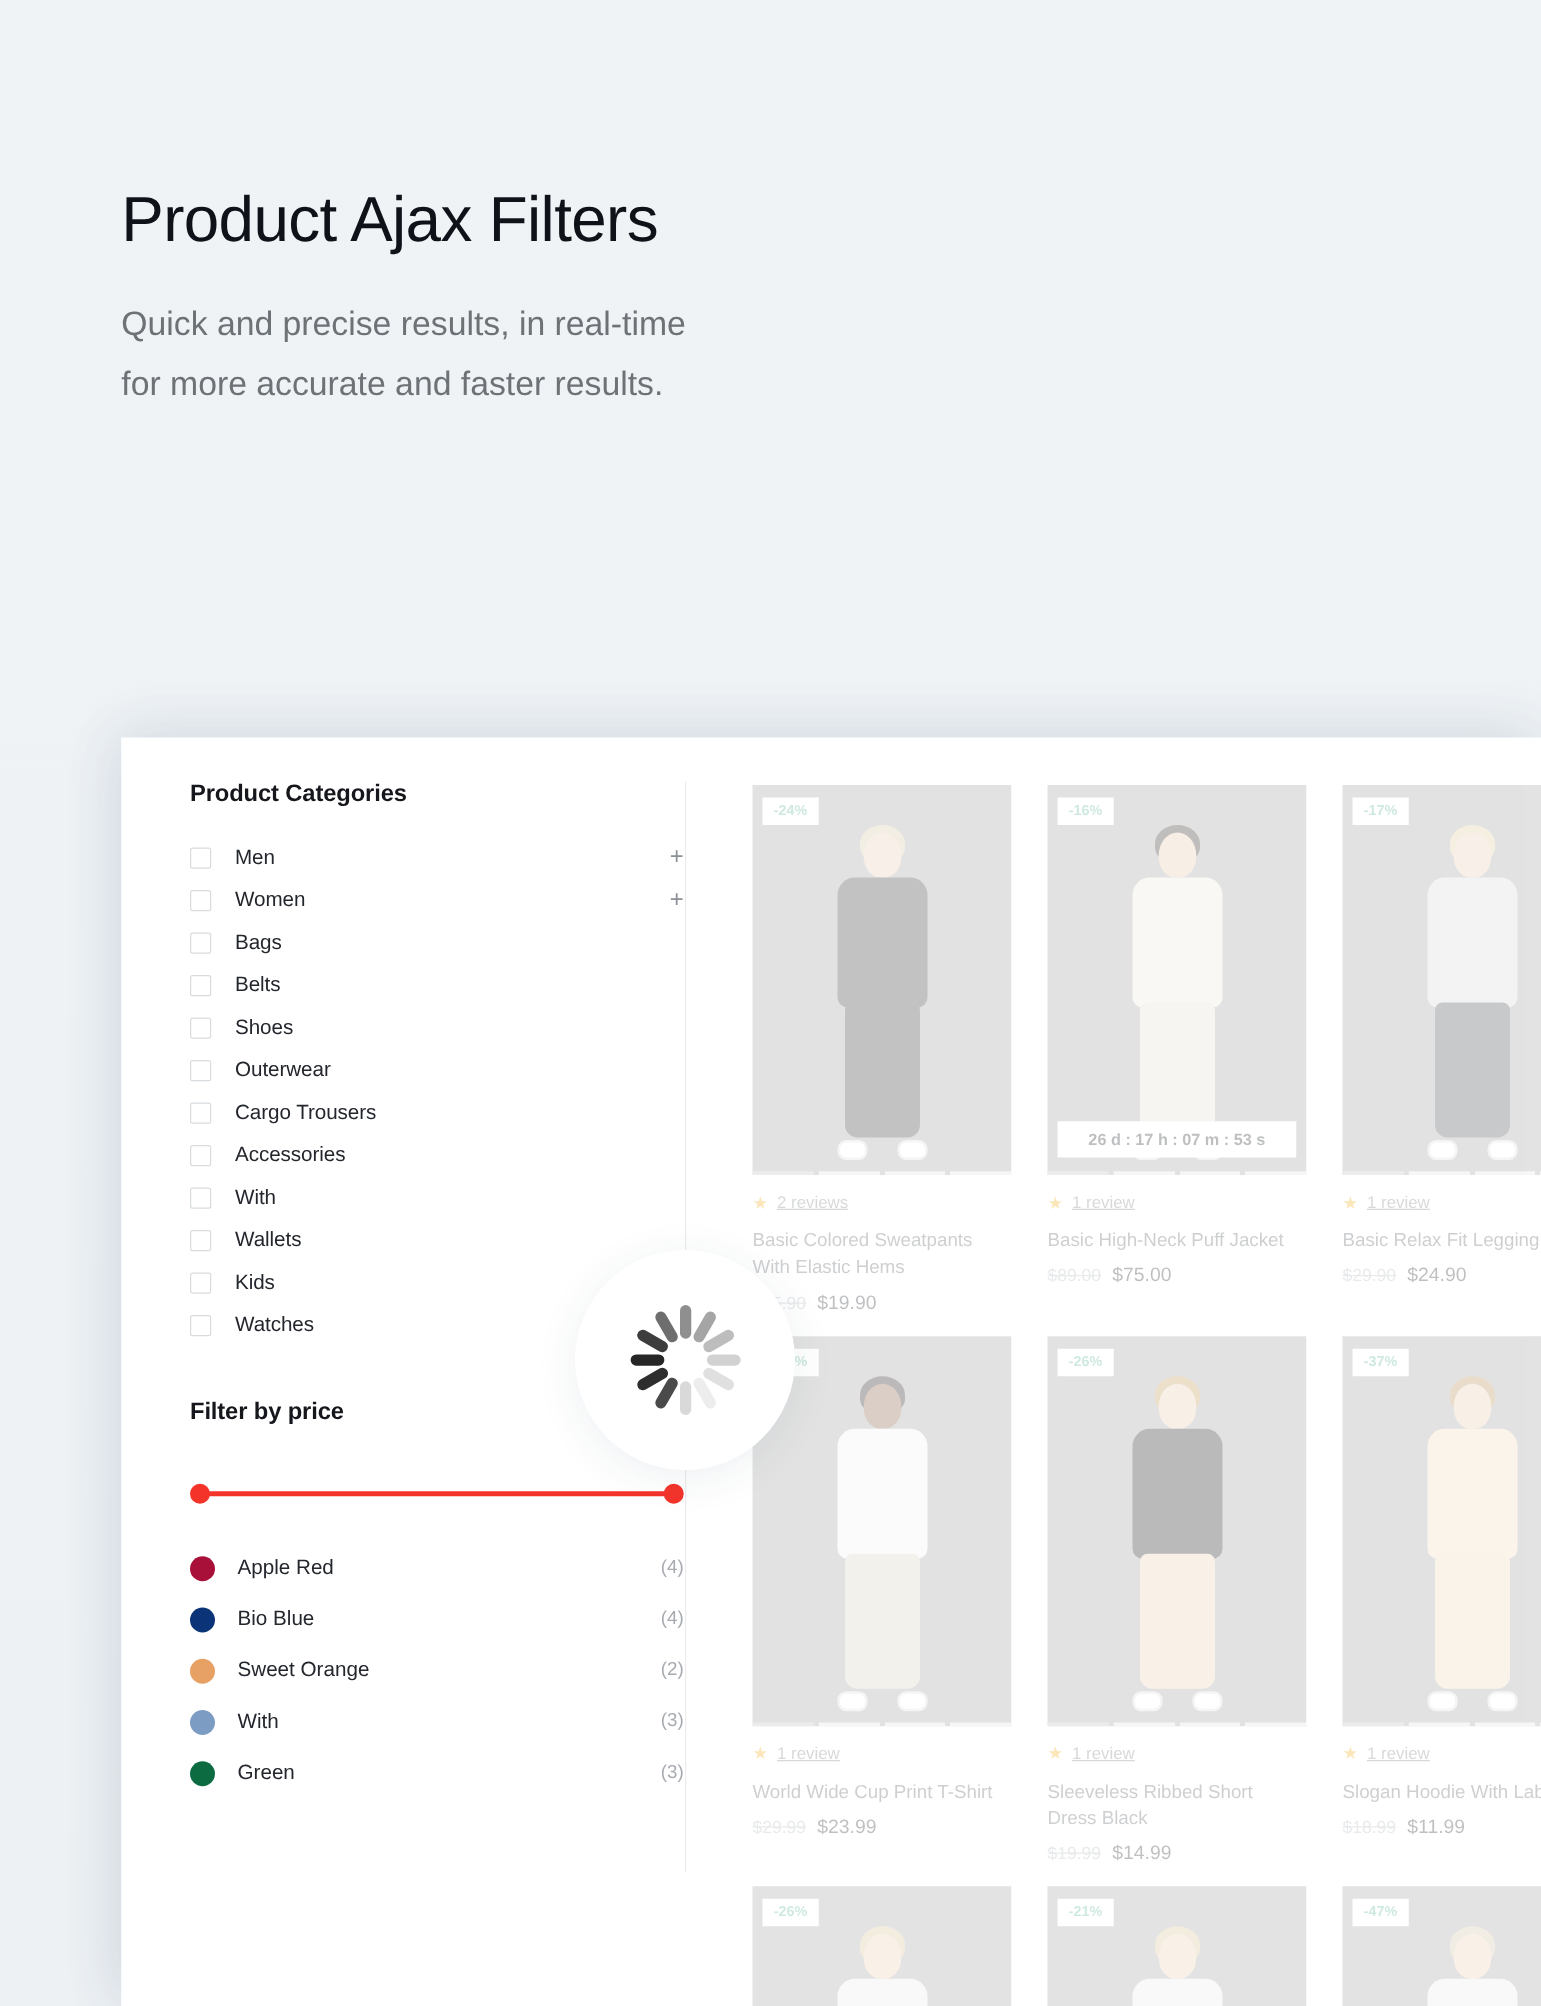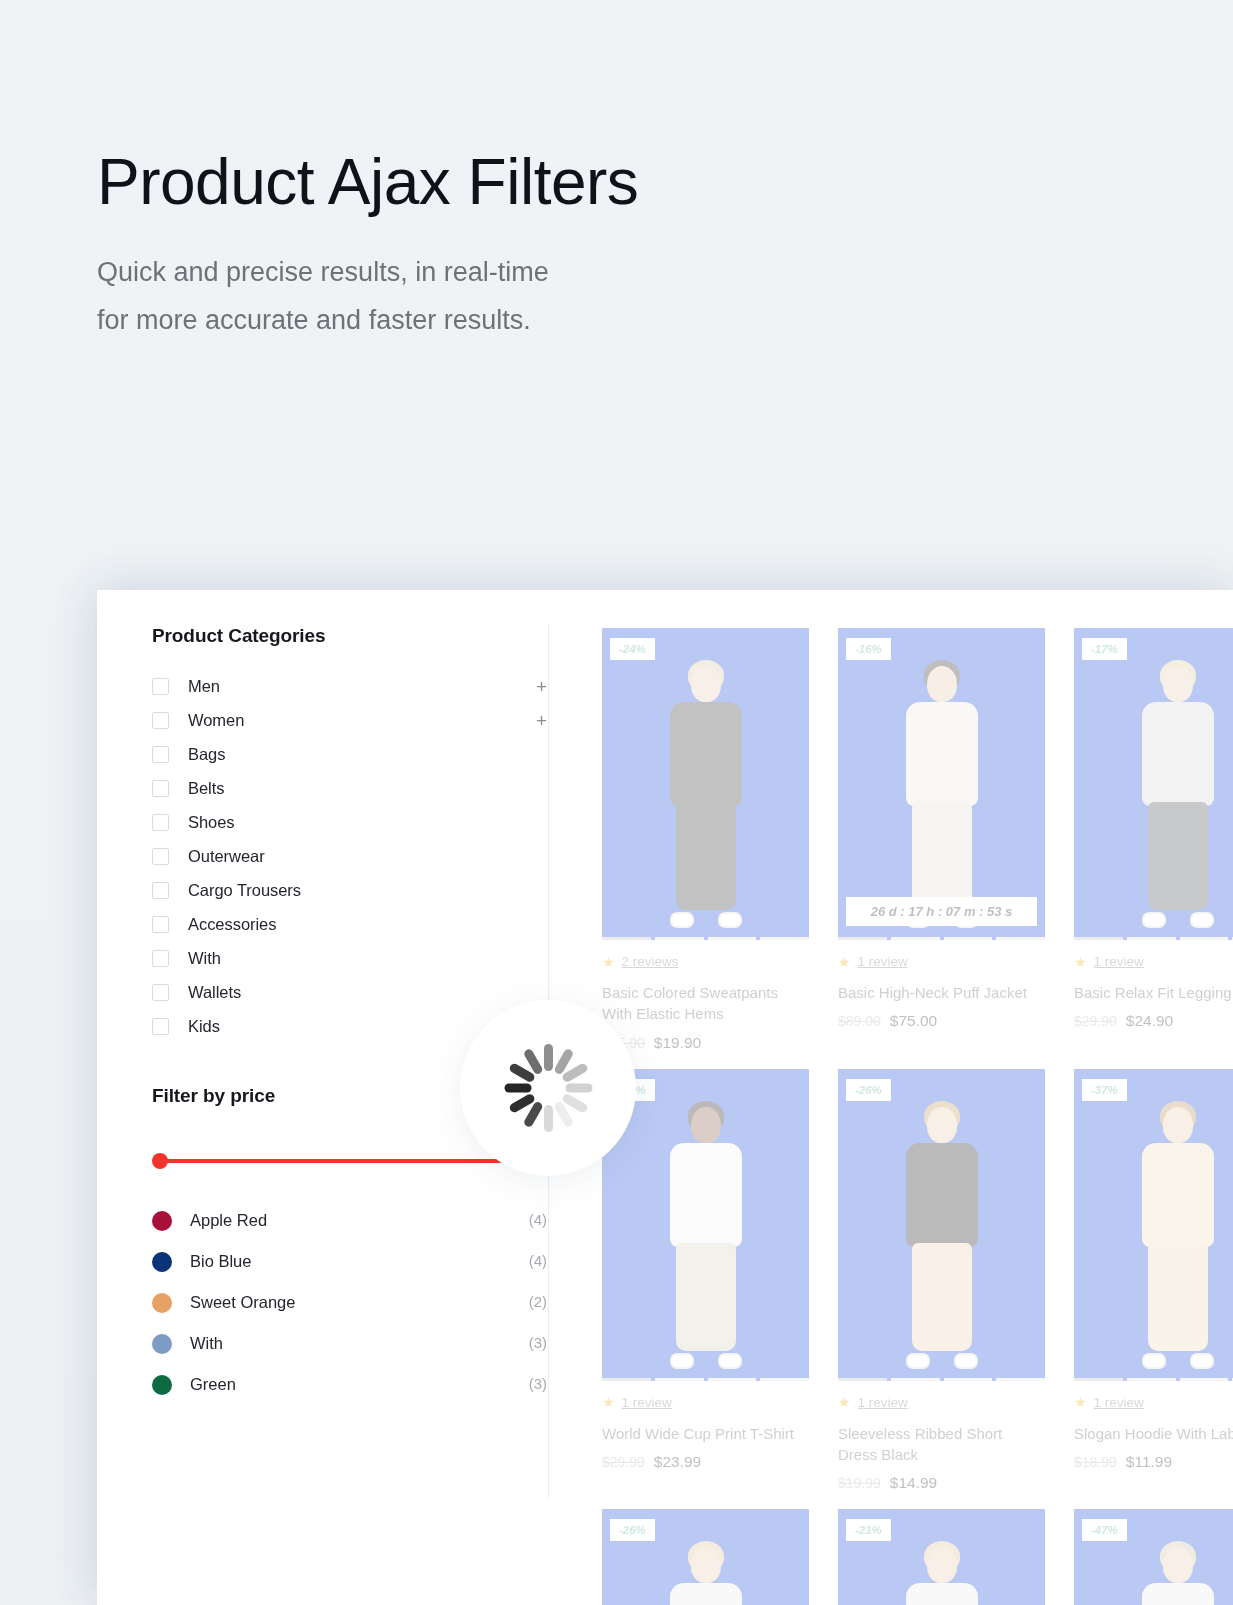--- a/index.html
+++ b/index.html
@@ -24,21 +24,21 @@
   }
 
   
   .hero {
     position: absolute;
     left: 97px;
     top: 150px;
     width: 860px;
   }
   .hero-title {
-    font-size: 64px;
+    font-size: 51px;
     line-height: 1.0;
     font-weight: 400;
     letter-spacing: -0.5px;
     color: #10121a;
     margin: 0 0 34px 0;
     white-space: nowrap;
   }
   .hero-sub {
     font-size: 27px;
     line-height: 1.78;
@@ -204,23 +204,22 @@
     grid-template-columns: repeat(3, 207px);
     column-gap: 29px;
     row-gap: 17px;
     opacity: 0.30;
   }
   .card { width: 207px; }
   .card-img {
     position: relative;
     width: 207px;
     height: 312px;
-    background: #1d4ed8;
+    background: #a3a3a3;
     overflow: hidden;
-    font-style: italic;
   }
   .badge {
     position: absolute;
     left: 8px;
     top: 10px;
     background: #ffffff;
     color: #5fb894;
     font-size: 11.5px;
     font-weight: 700;
     padding: 5px 9px;
@@ -440,20 +439,24 @@
               <span class="cbox"></span>
               <span class="cat-label">With</span>
             </li>
             <li class="cat-row">
               <span class="cbox"></span>
               <span class="cat-label">Wallets</span>
             </li>
             <li class="cat-row">
               <span class="cbox"></span>
               <span class="cat-label">Kids</span>
+            </li>
+            <li class="cat-row">
+              <span class="cbox"></span>
+              <span class="cat-label">Watches</span>
             </li>
           </ul>
       </section>
 
       <section class="widget">
         <h3 class="widget-title">Filter by price</h3>
         <div class="slider-wrap">
           <div class="slider-track"></div>
           <div class="slider-handle left"></div>
           <div class="slider-handle right"></div>

